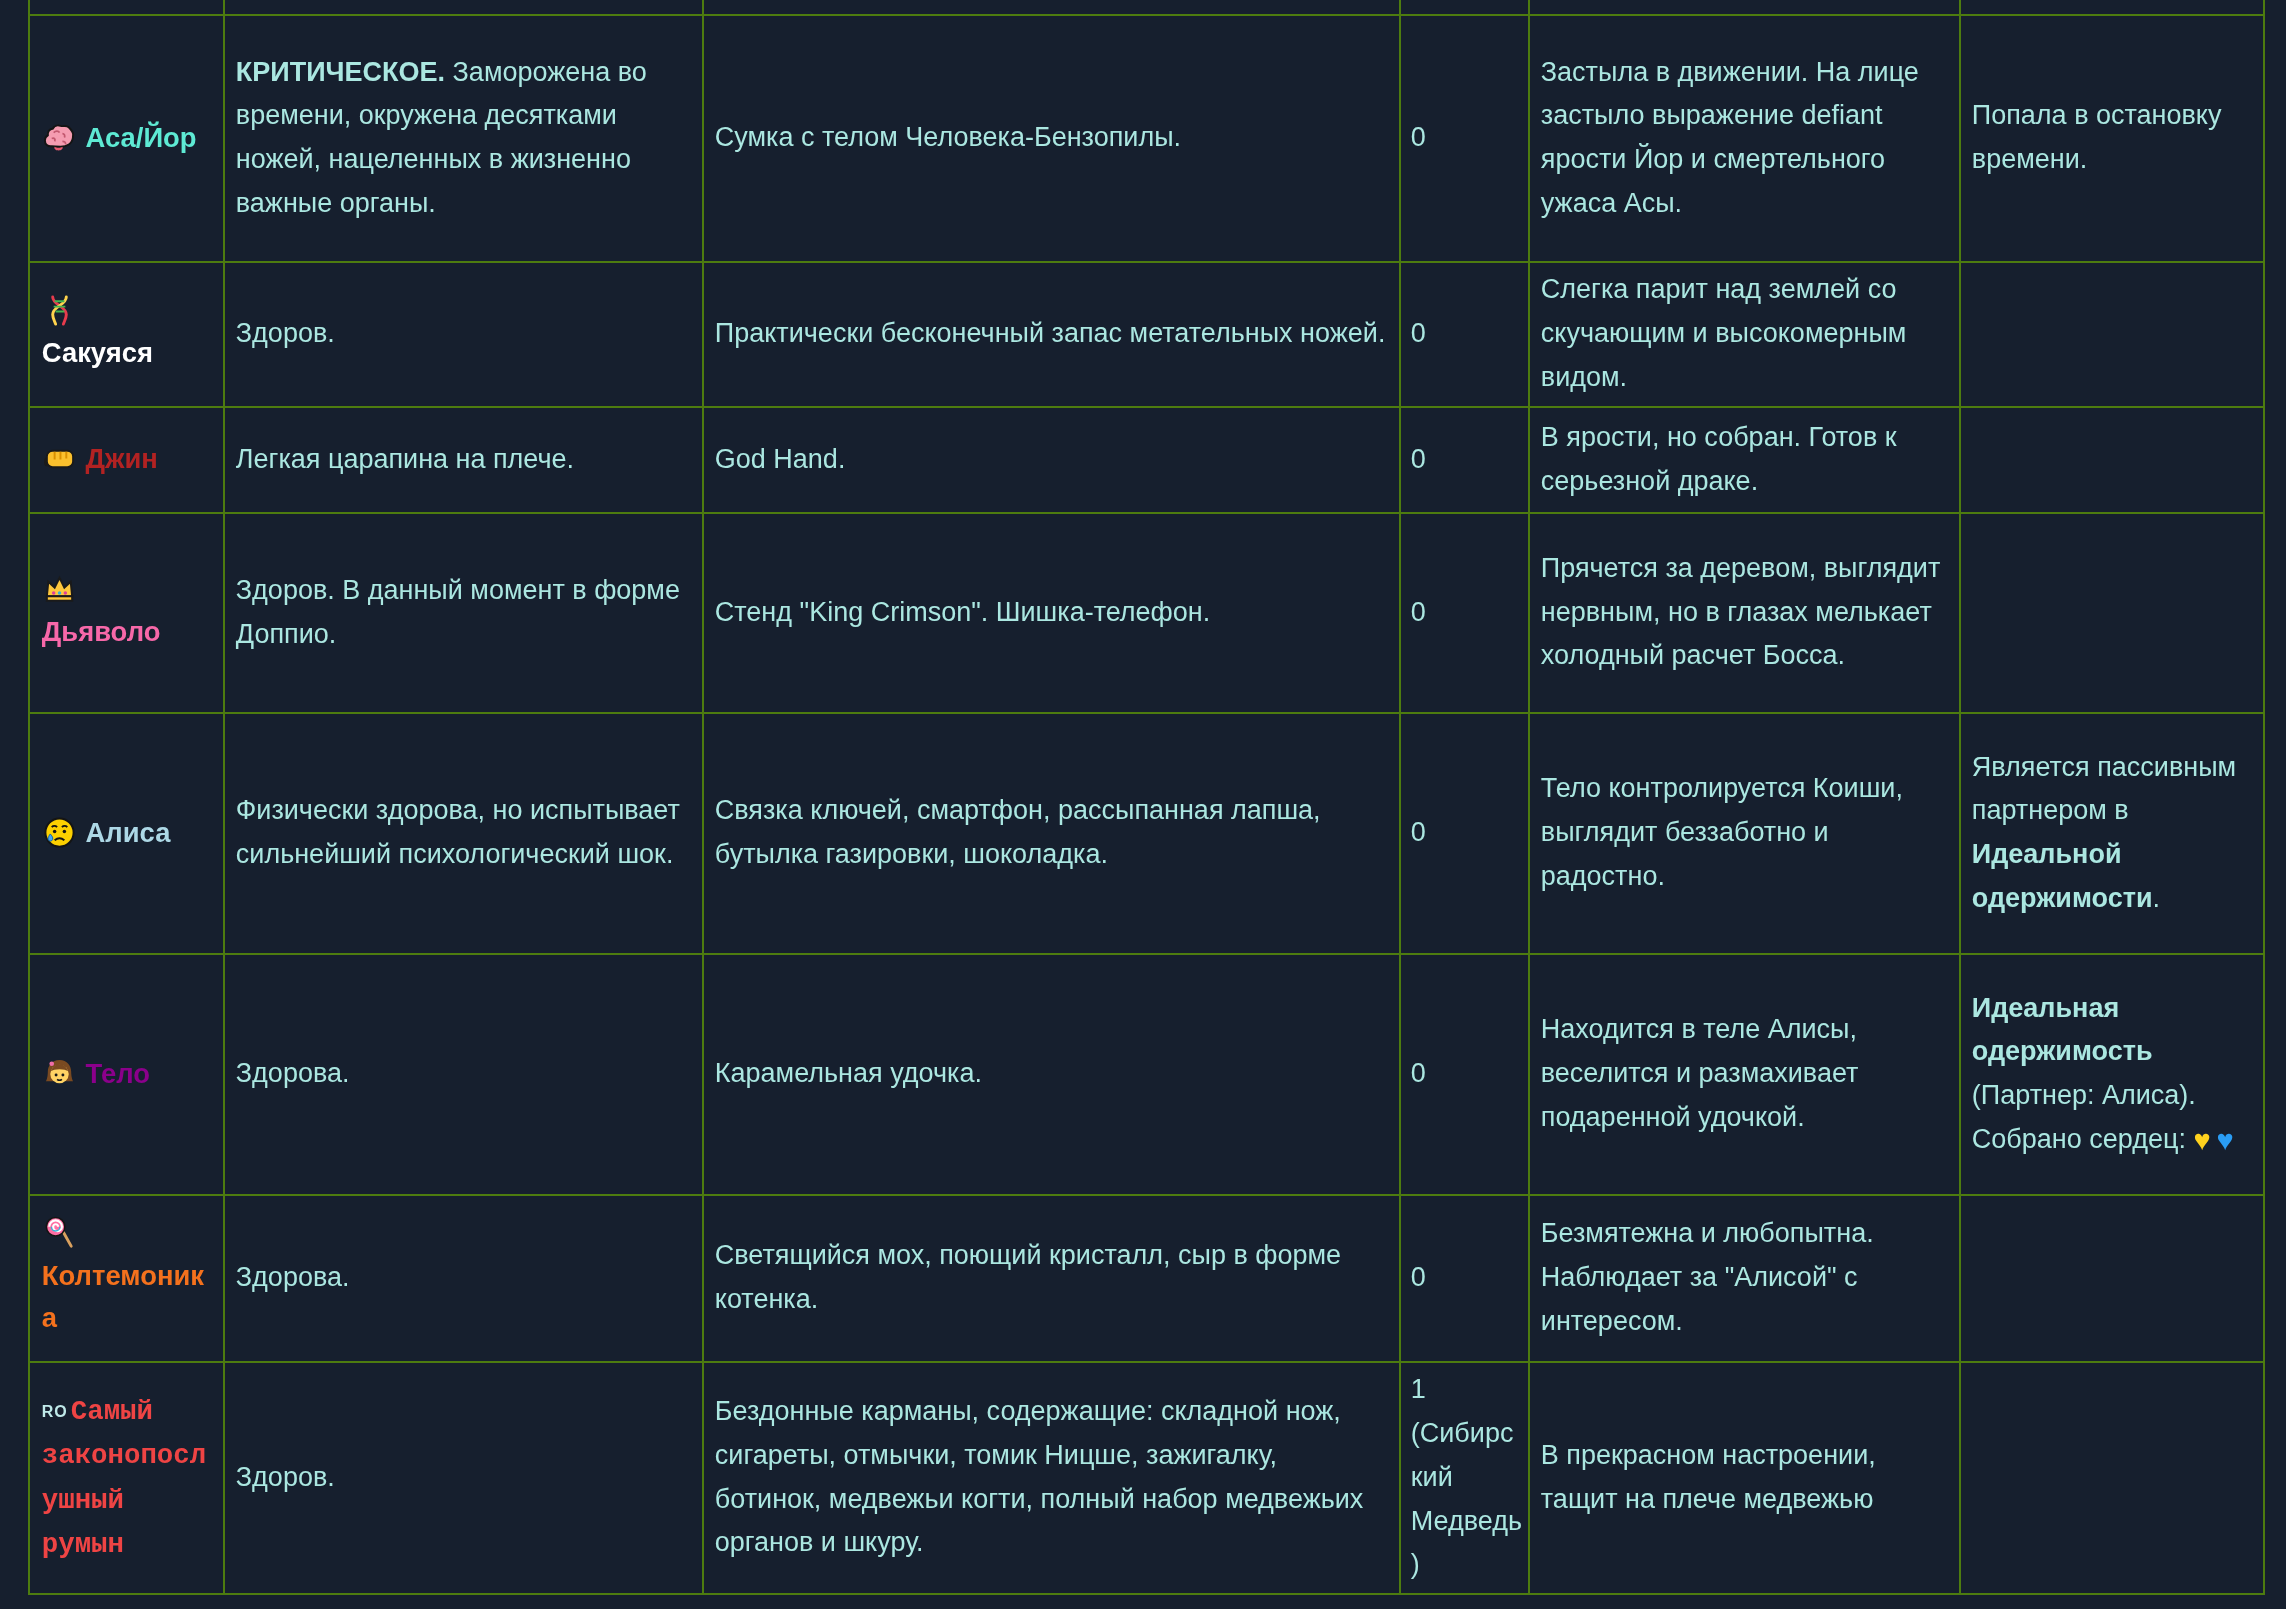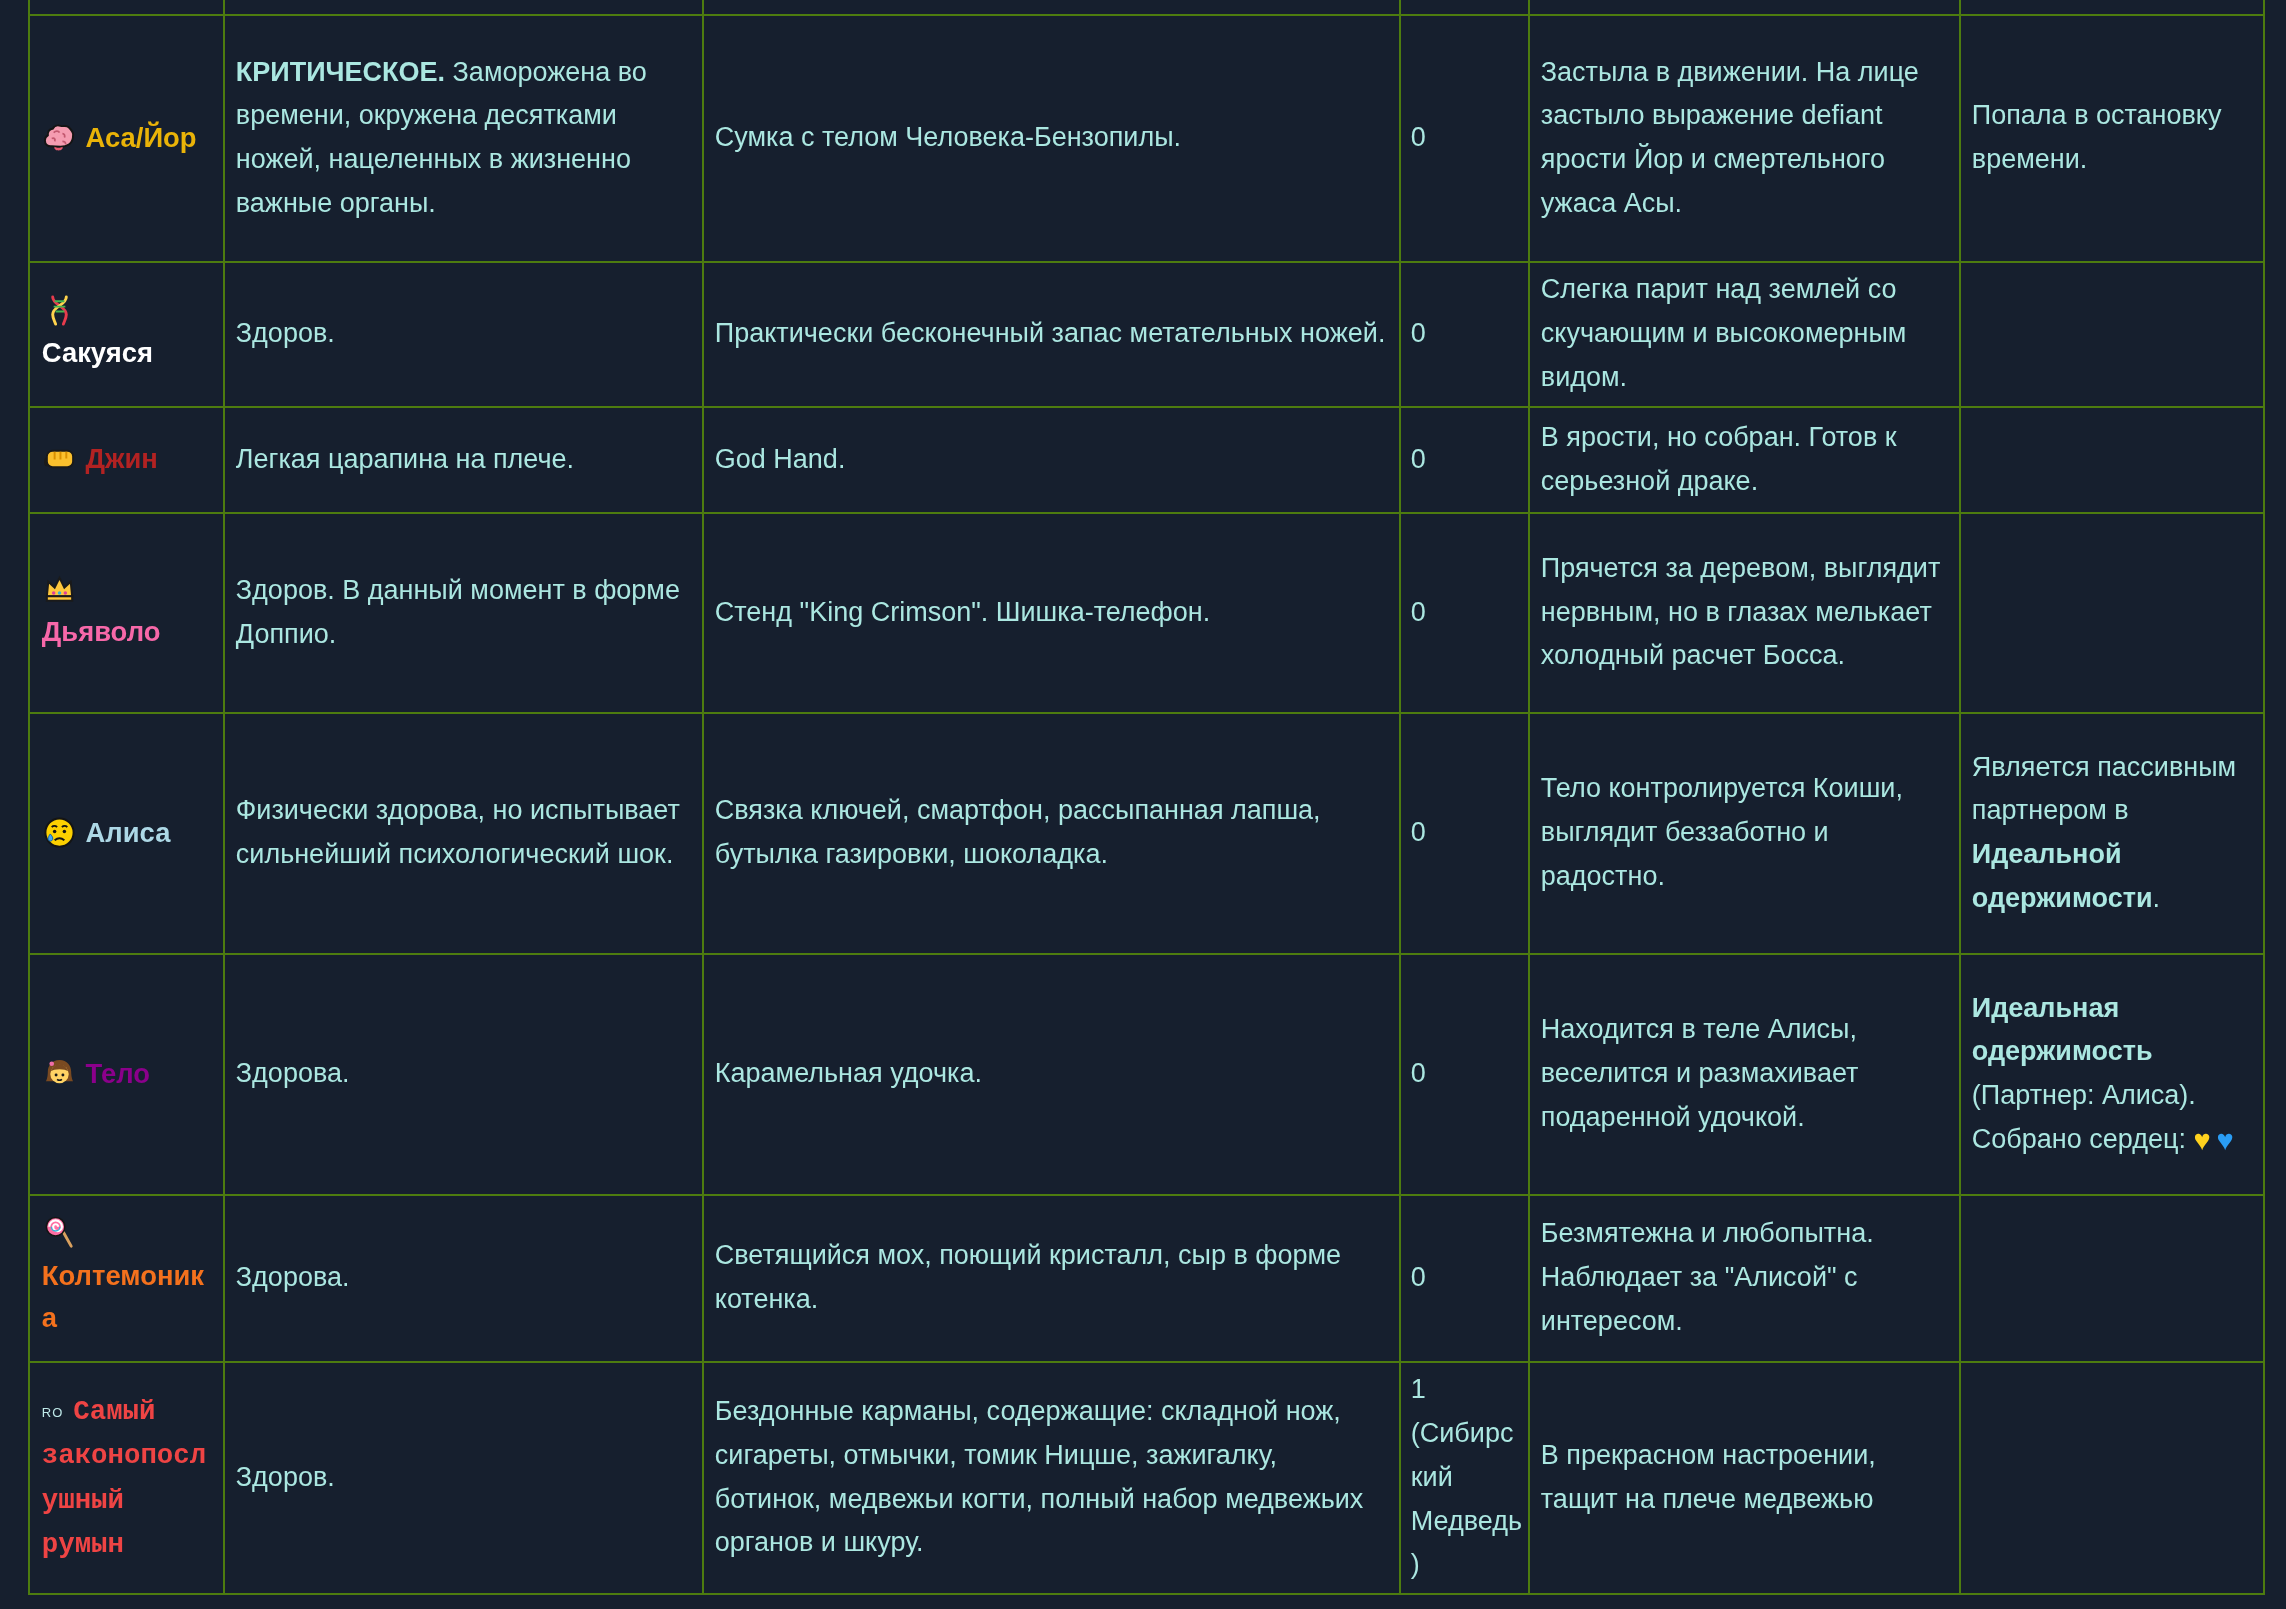--- a/index.html
+++ b/index.html
@@ -20,22 +20,22 @@
     overflow-wrap:break-word;
     word-break:break-word;
   }
   td.name-cell{font-weight:bold;font-size:27.4px;line-height:1.55;padding-left:11.8px;}
   td.kills-cell{padding-left:9.8px;padding-right:5.9px;}
   .seg-b{font-weight:bold;}
   .emoji{display:inline-block;vertical-align:-7.8px;margin-right:8.8px;line-height:0;}
   .emoji.block{display:block;margin:0 0 3.9px 0;}
   .emoji svg{width:35px;height:35px;}
   .flag-txt{
-    font-size:13px;font-weight:normal;color:#bfe9e9;letter-spacing:1px;
-    margin-right:10px;vertical-align:2px;
+    font-size:16px;font-weight:bold;color:#bfe9e9;letter-spacing:1px;
+    margin-right:3px;vertical-align:2px;
   }
   .heart{font-size:29px;line-height:1;vertical-align:-2px;margin-right:5.9px;font-weight:normal;}
 </style>
 </head>
 <body>
 
 <div class="table-wrap">
   <table>
     <colgroup>
       <col style="width:195px">
@@ -52,21 +52,21 @@
           <td></td>
           <td></td>
           <td></td>
           <td></td>
         </tr>
         <tr style="height: 247px;">
           <td class="name-cell"><span class="emoji"><svg viewBox="0 0 36 36">
                 <path fill="#f59cb1" stroke="#141414" stroke-width="2" d="M10 27c-4 .5-7-2-7-6 0-2.5 1.3-4.3 3-5.2C5.5 12 8 9 11 9c1.5-3 5-4 8-3s6-1 8.5 1.5S32 12 32 15s-1 8-4 10-5.5 2.5-9 2.5-6 0-9-.5z"></path>
                 <path fill="none" stroke="#c2586f" stroke-width="1.8" d="M12 13c2-2 5-2 6 0m-8 6c3-1 4 1 3 3m8-8c2 0 3 2 2 4m-2 4c2 0 4 1 3 3"></path>
                 <path fill="#e8596f" d="M13 27.5c2 1.3 6 1.3 8 0 1 2-1 3.8-4 3.8s-5-1.8-4-3.8z"></path>
-              </svg></span><span style="color: #eab308;">Аса/<wbr>Йор</span></td>
+              </svg></span><span style="color: #5eead4;">Аса/<wbr>Йор</span></td>
           <td class="status-cell"><span class="seg-b">КРИТИЧЕСКОЕ.</span><span> Заморожена во времени, окружена десятками ножей, нацеленных в жизненно важные органы.</span></td>
           <td class="inventory-cell"><span>Сумка с телом Человека-Бензопилы.</span></td>
           <td class="kills-cell"><span>0</span></td>
           <td class="state-cell"><span>Застыла в движении. На лице застыло выражение defiant ярости Йор и смертельного ужаса Асы.</span></td>
           <td class="notes-cell"><span>Попала в остановку времени.</span></td>
         </tr>
         <tr style="height: 145px;">
           <td class="name-cell"><span class="emoji block"><svg viewBox="0 0 36 36">
                 <path fill="none" stroke="#e63b4d" stroke-width="3" stroke-linecap="round" d="M11 4c0 8 14 10 14 18 0 4-2 7-3 10"></path>
                 <path fill="none" stroke="#ffd34d" stroke-width="3" stroke-linecap="round" d="M25 4c0 8-14 10-14 18 0 4 2 7 3 10"></path>

